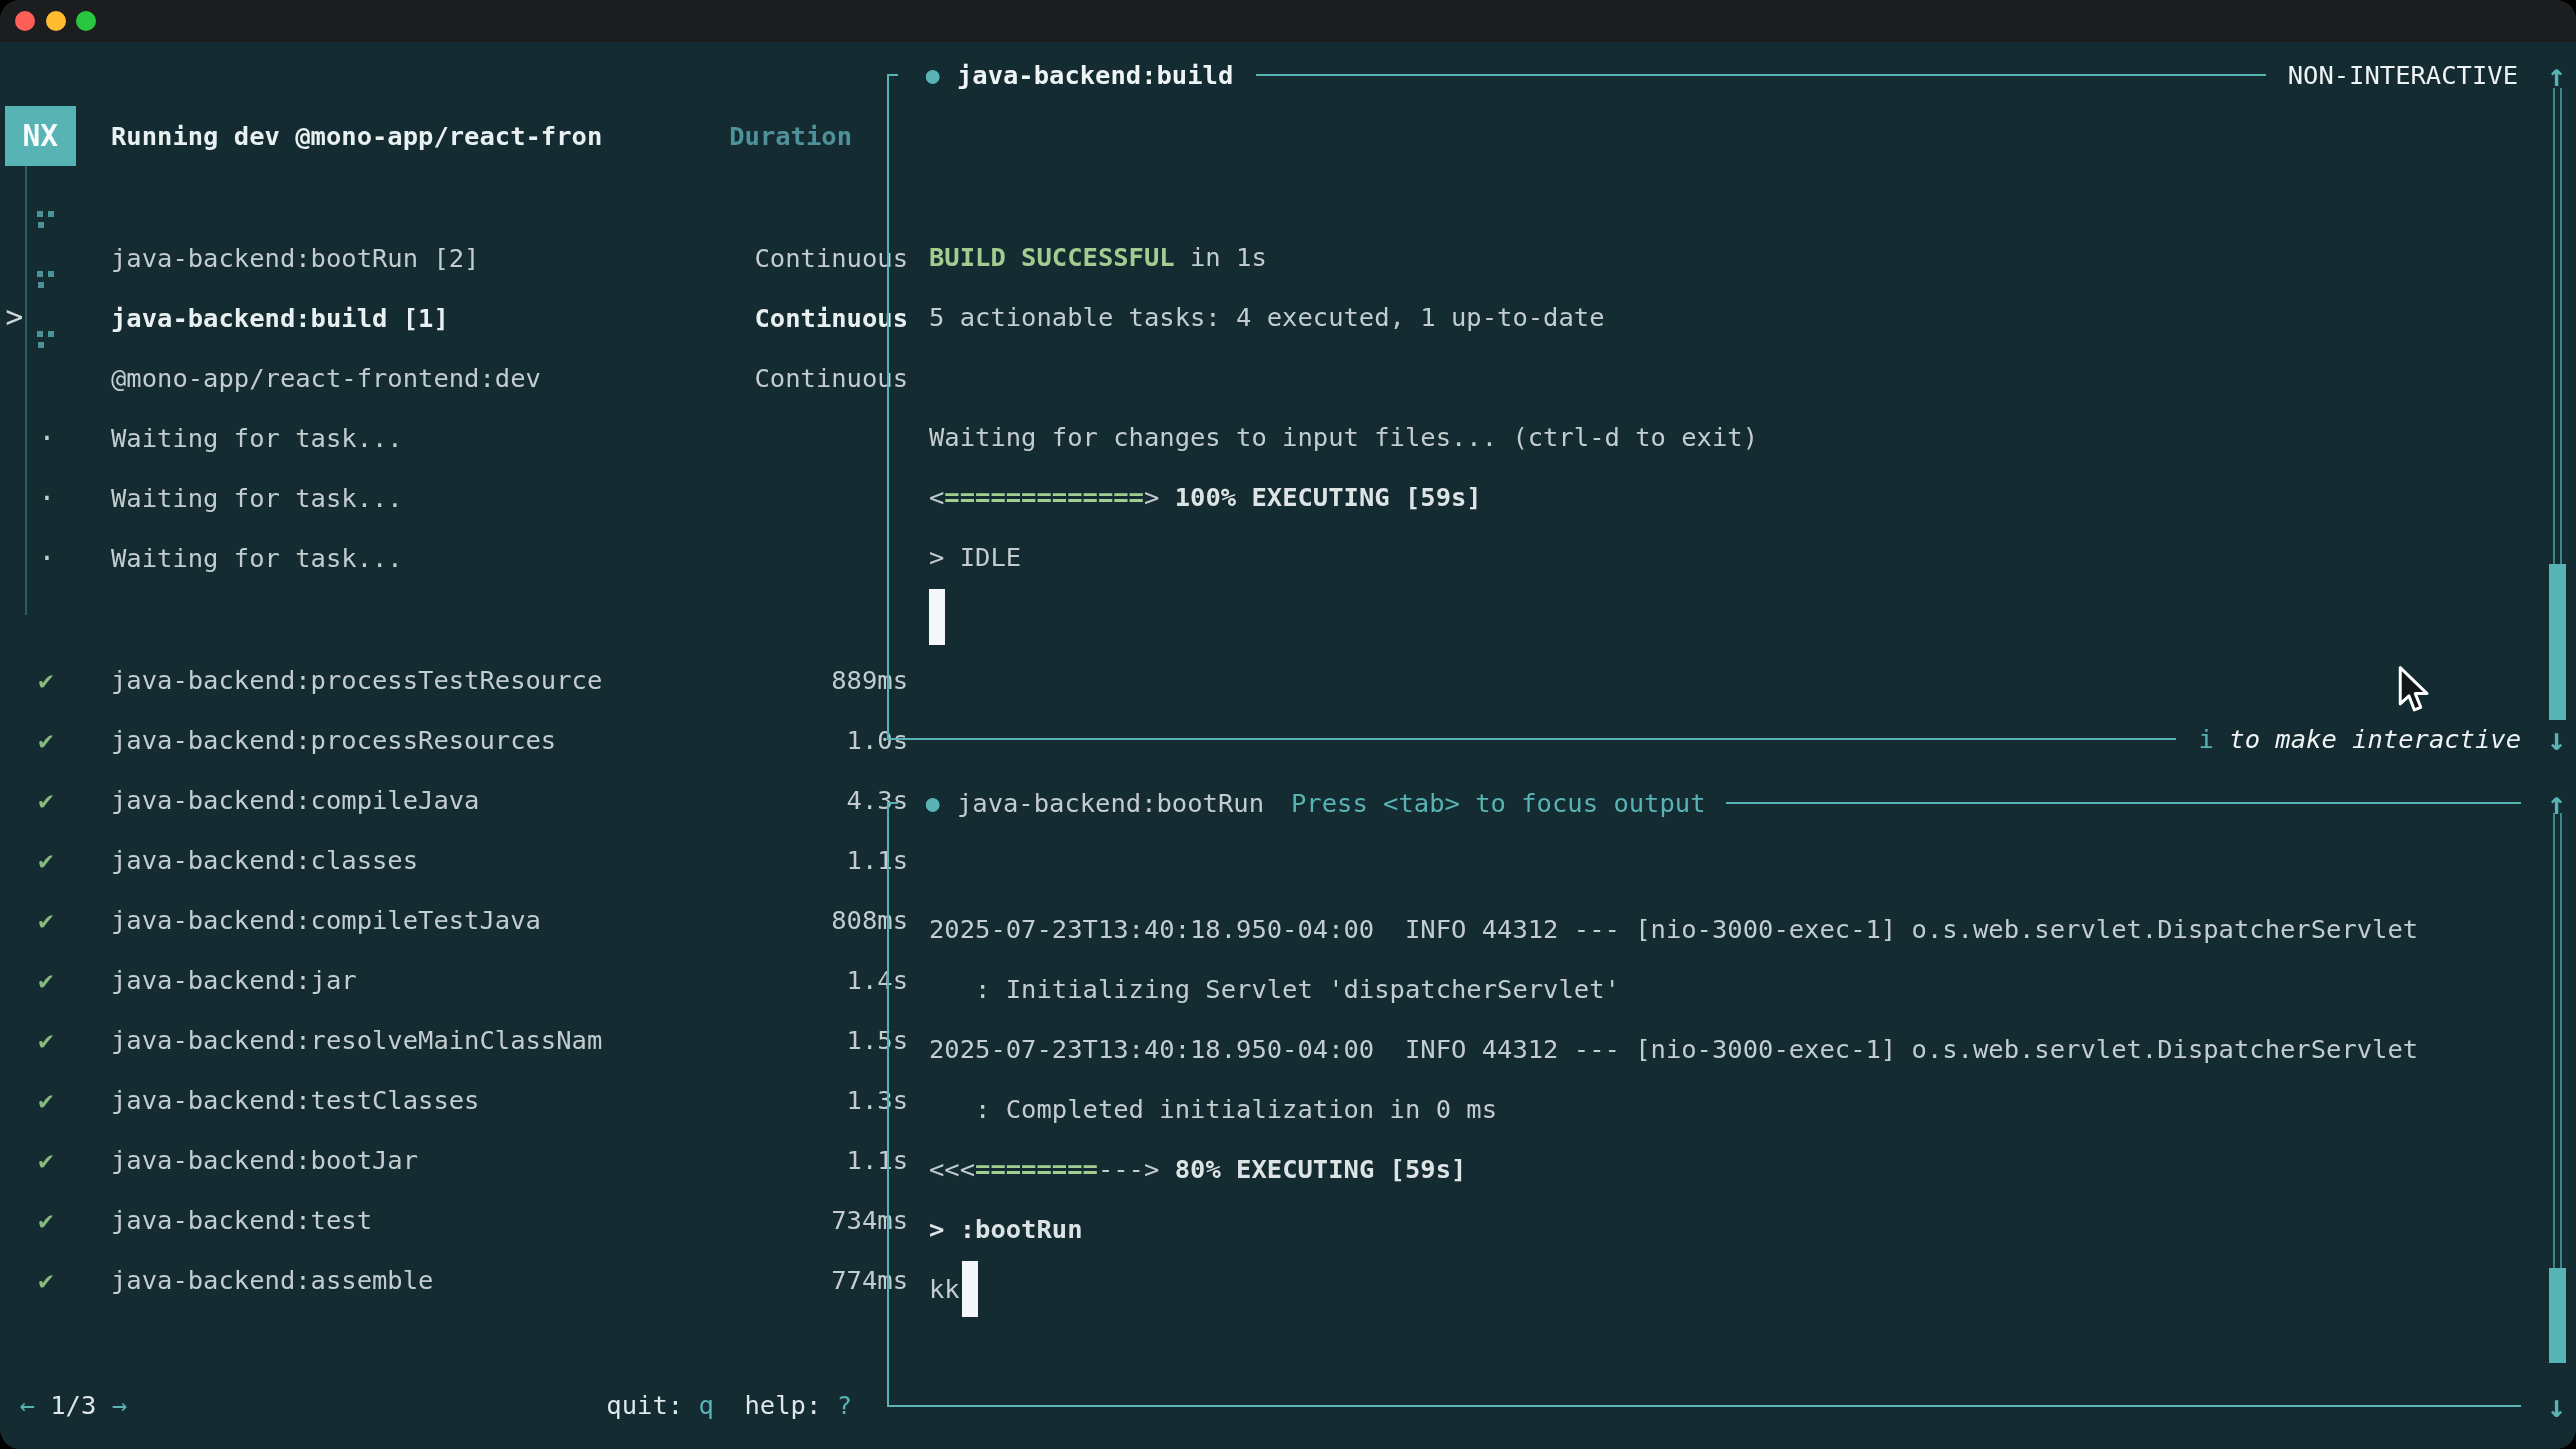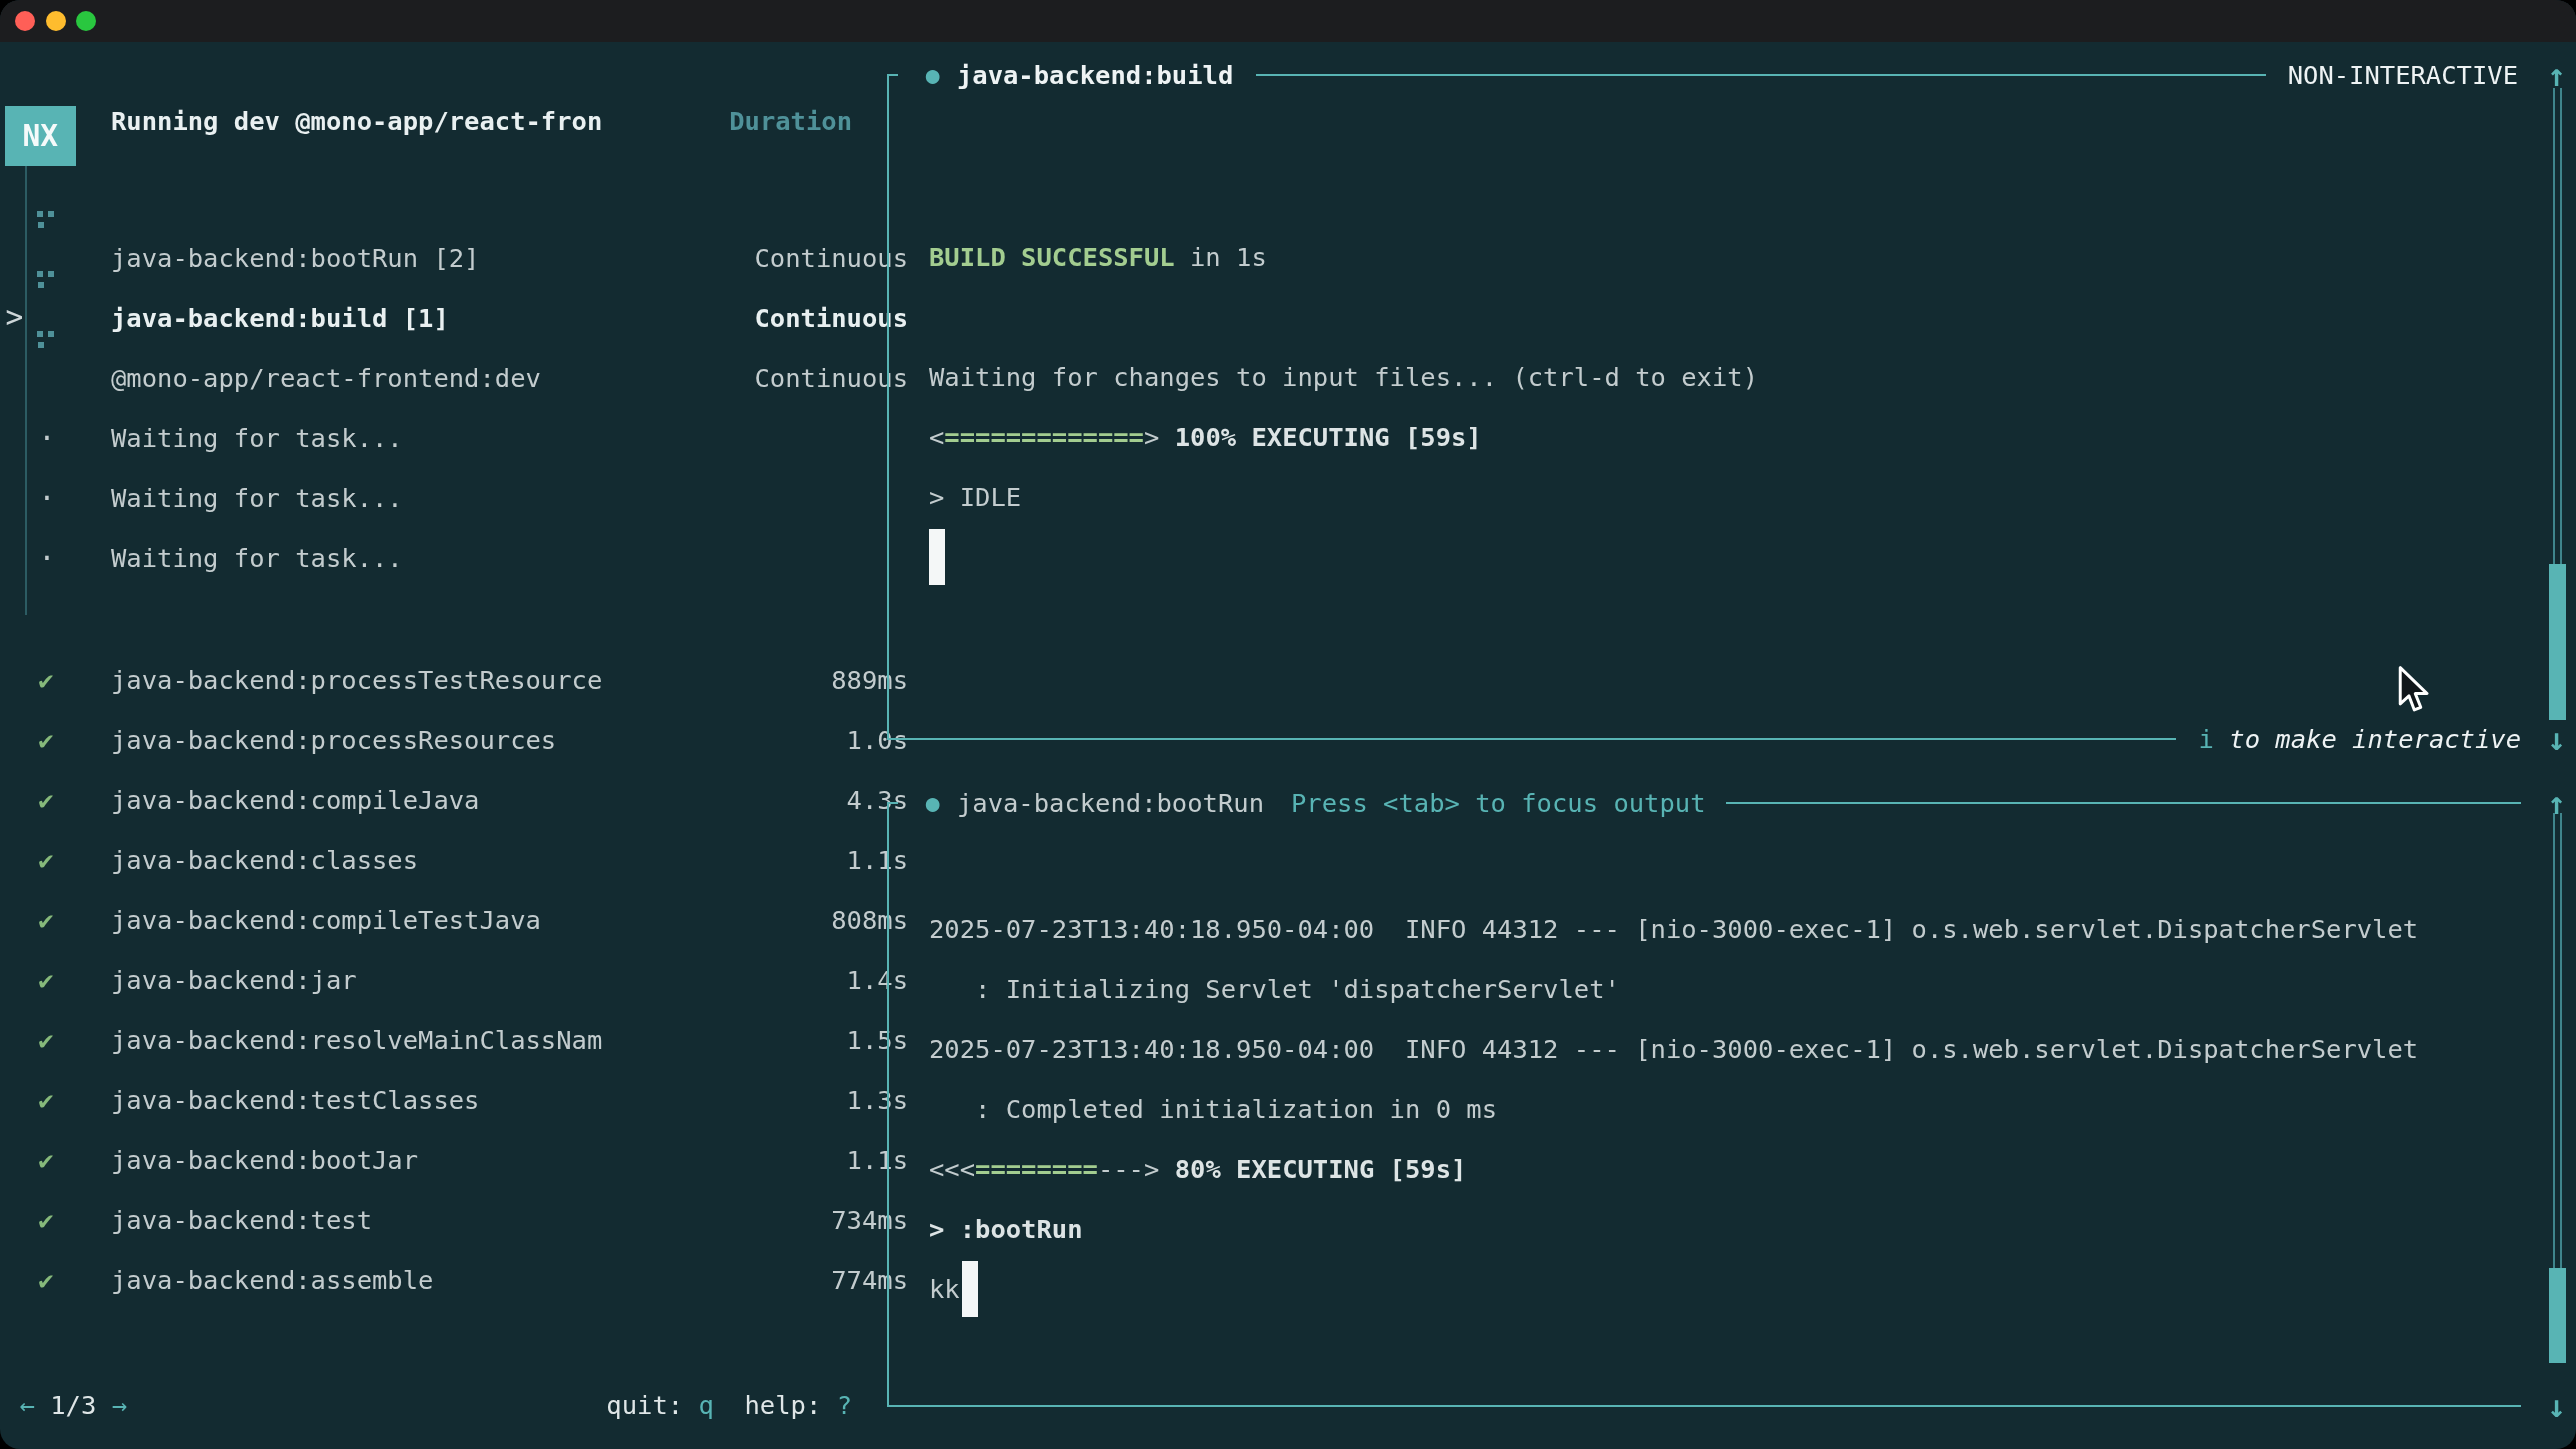--- a/index.html
+++ b/index.html
@@ -9,21 +9,21 @@
   .light{position:absolute;top:10.7px;width:20px;height:20px;border-radius:50%;}
   .light.red{left:14.8px;background:#ff5f57;}
   .light.yellow{left:46px;background:#febc2e;}
   .light.green{left:76px;background:#29c73f;}
   .main{position:absolute;left:0;top:42px;right:0;bottom:0;color:#c3ccce;font-size:25.5px;}
 
   
   .left{position:absolute;left:0;top:0;width:887px;height:1407px;}
   .nx-logo{position:absolute;left:4.7px;top:64px;width:71px;height:60px;background:#58b4b4;color:#f5fafa;
            display:flex;align-items:center;justify-content:center;font-size:29.5px;font-weight:bold;}
-  .list-header{position:absolute;left:0;top:64px;width:887px;height:60px;display:flex;align-items:flex-start;}
+  .list-header{position:absolute;left:0;top:64px;width:887px;height:60px;display:flex;align-items:center;}
   .list-title{margin-left:111px;font-weight:bold;color:#e9f0f1;}
   .dur-header{margin-left:auto;margin-right:35px;color:#4f9199;font-weight:bold;}
   .tree-line{position:absolute;left:25px;top:124px;width:2px;height:449px;background:#2c5c63;}
   .rows{position:absolute;left:0;width:943px;}
   .rows.active{top:186px;}
   .rows.done{top:608px;}
   .row{position:relative;height:60px;display:flex;align-items:center;}
   .row .label{margin-left:111px;white-space:pre;}
   .row .dur{margin-left:auto;margin-right:35px;white-space:pre;}
   .row.selected .label,.row.selected .dur{font-weight:bold;color:#e9f0f1;}
@@ -216,20 +216,21 @@
       <div class="phead h1">
         <span class="stub"></span>
         <span class="pdot">●</span>
         <span class="ptitle focused">java-backend:build</span>
         <span class="hline grow" style="margin-left:23px;"></span>
         <span class="pbadge">NON-INTERACTIVE</span>
         <span class="scroll-arrow">↑</span>
       </div>
       <div class="pbody body1">
         <div class="tline"><span class="green-b">BUILD SUCCESSFUL</span><span> in 1s</span></div>
+        <div class="tline"><span>5 actionable tasks: 4 executed, 1 up-to-date</span></div>
         <div class="tline"></div>
         <div class="tline"><span>Waiting for changes to input files... (ctrl-d to exit)</span></div>
         <div class="tline"><span>&lt;</span><span class="green-b">=============</span><span>&gt; </span><span class="bold-w">100% EXECUTING [59s]</span></div>
         <div class="tline"><span>&gt; IDLE</span></div>
         <div class="tline"><span class="cursor"></span></div>
       </div>
       <div class="pfoot f1">
         <span class="hline grow"></span>
         <span class="hintkey">i</span>
         <span class="hinttext"> to make interactive</span>

